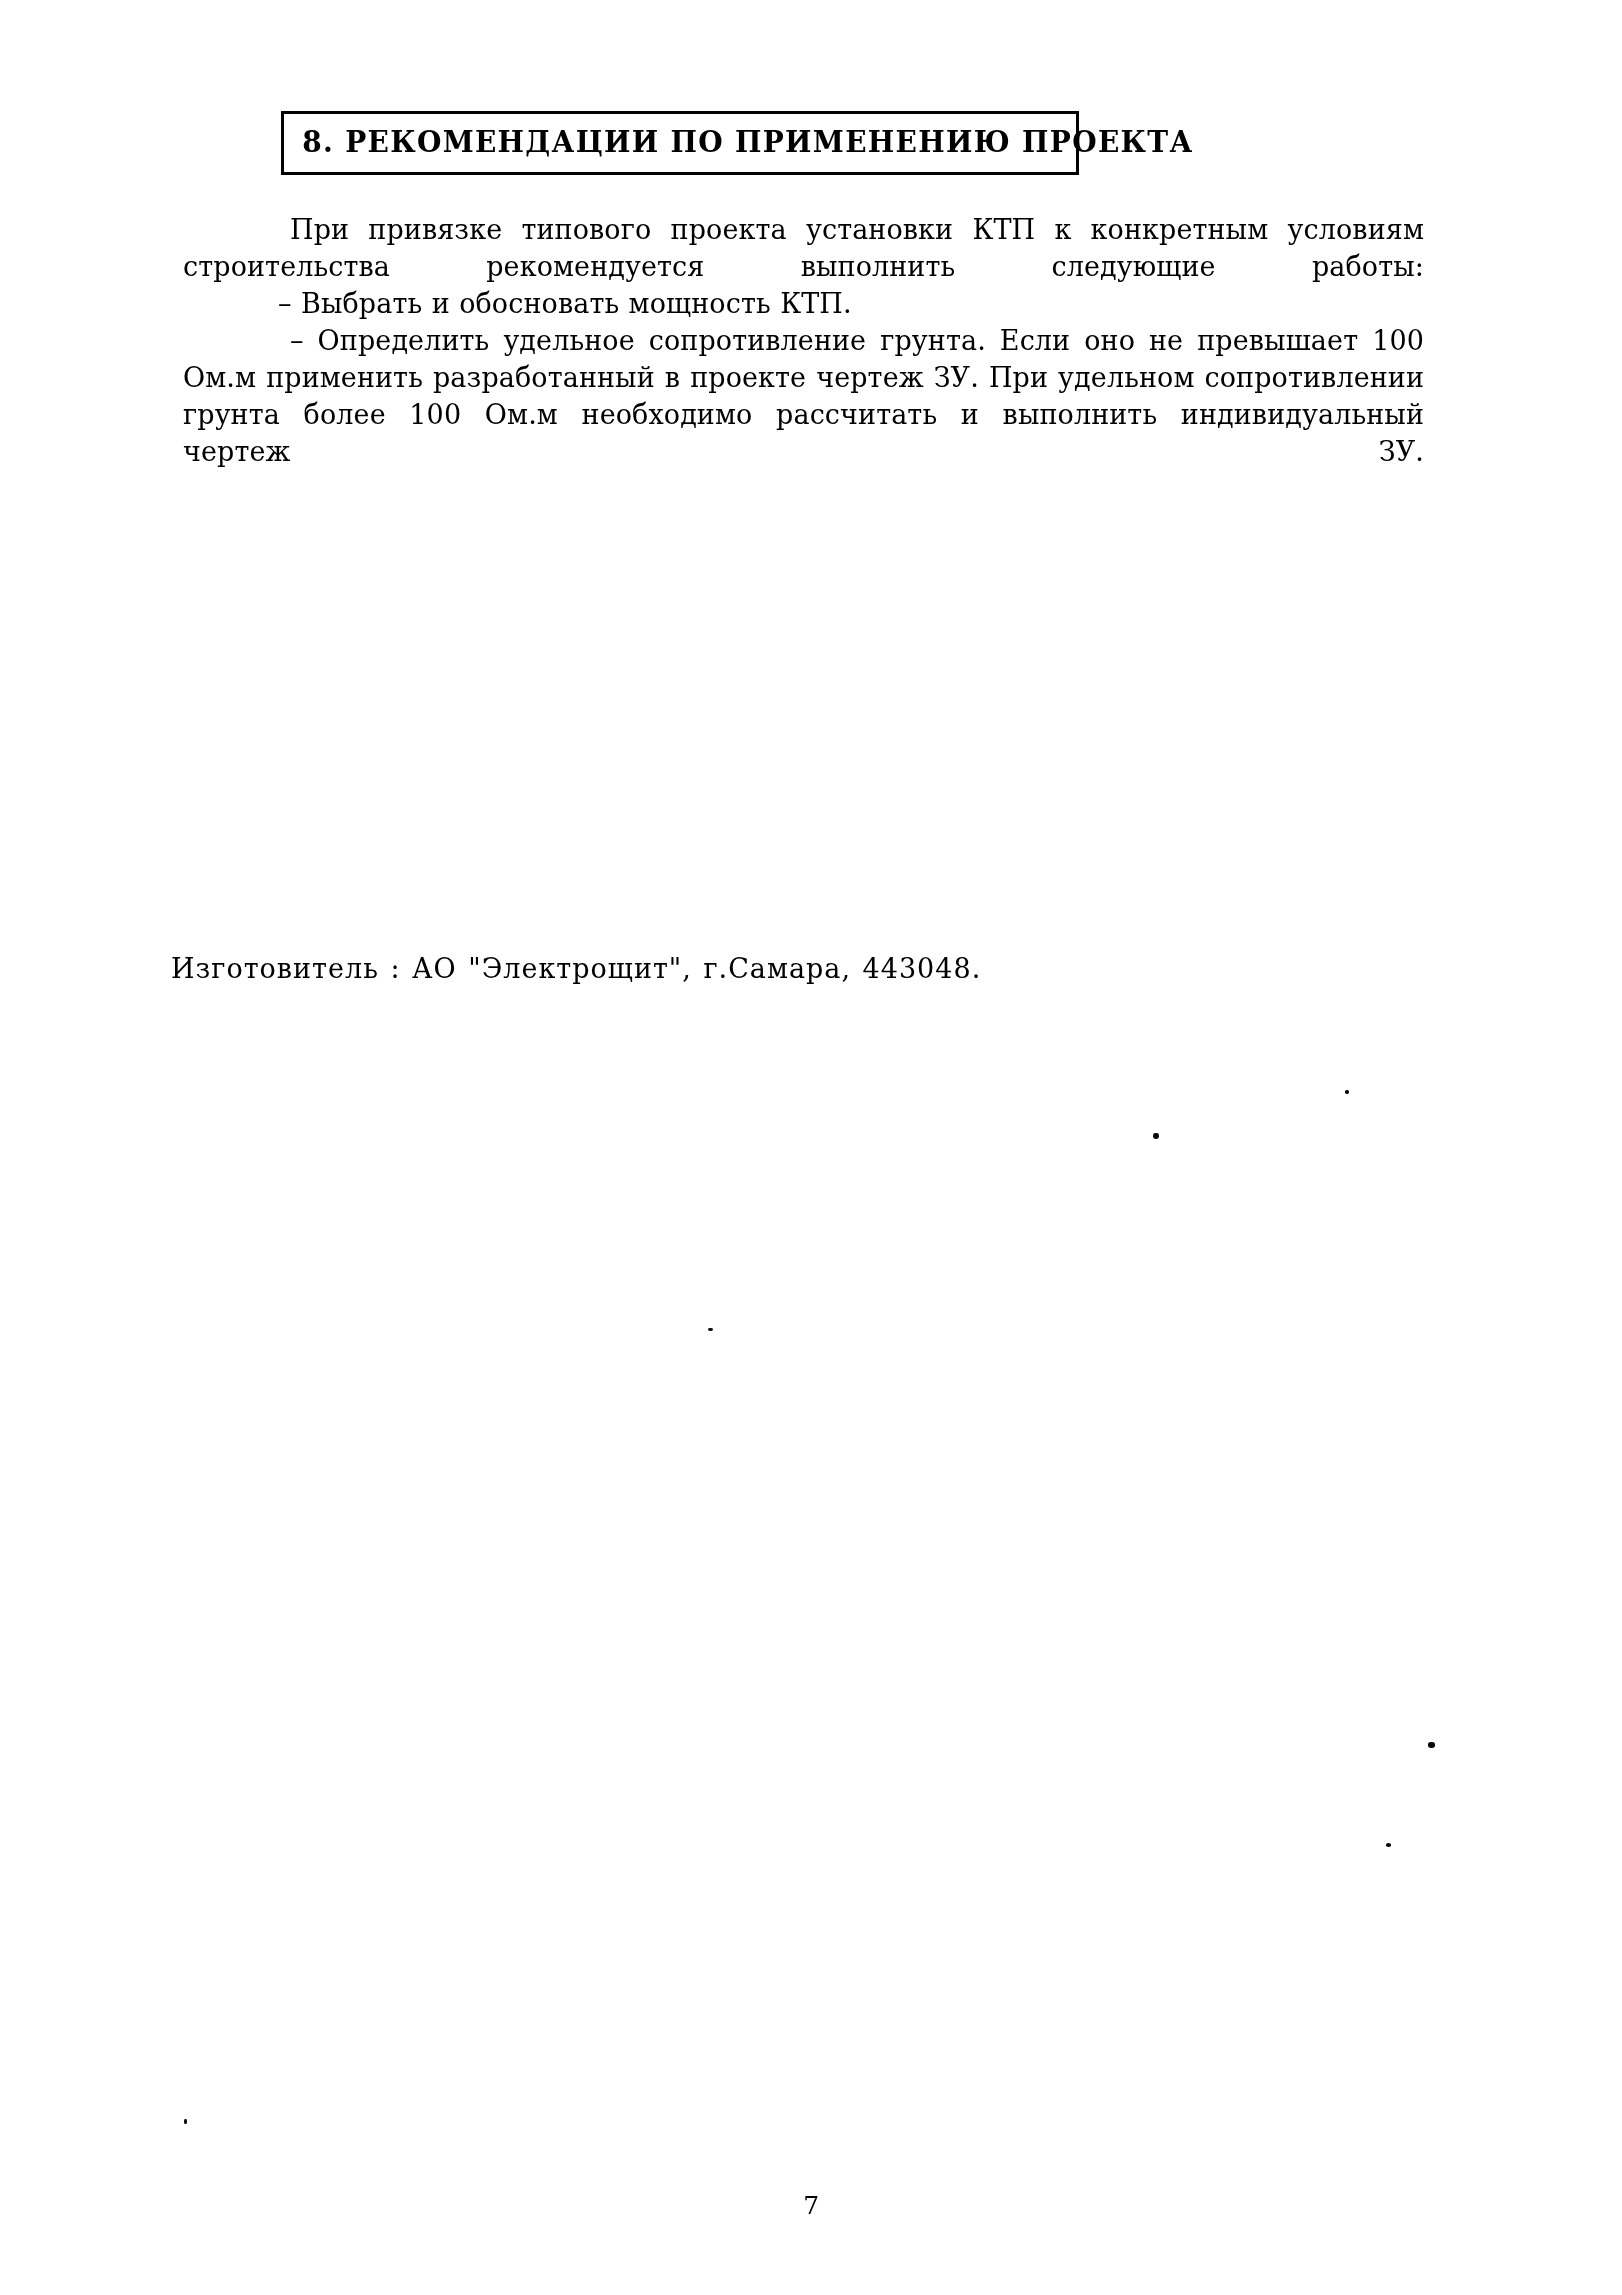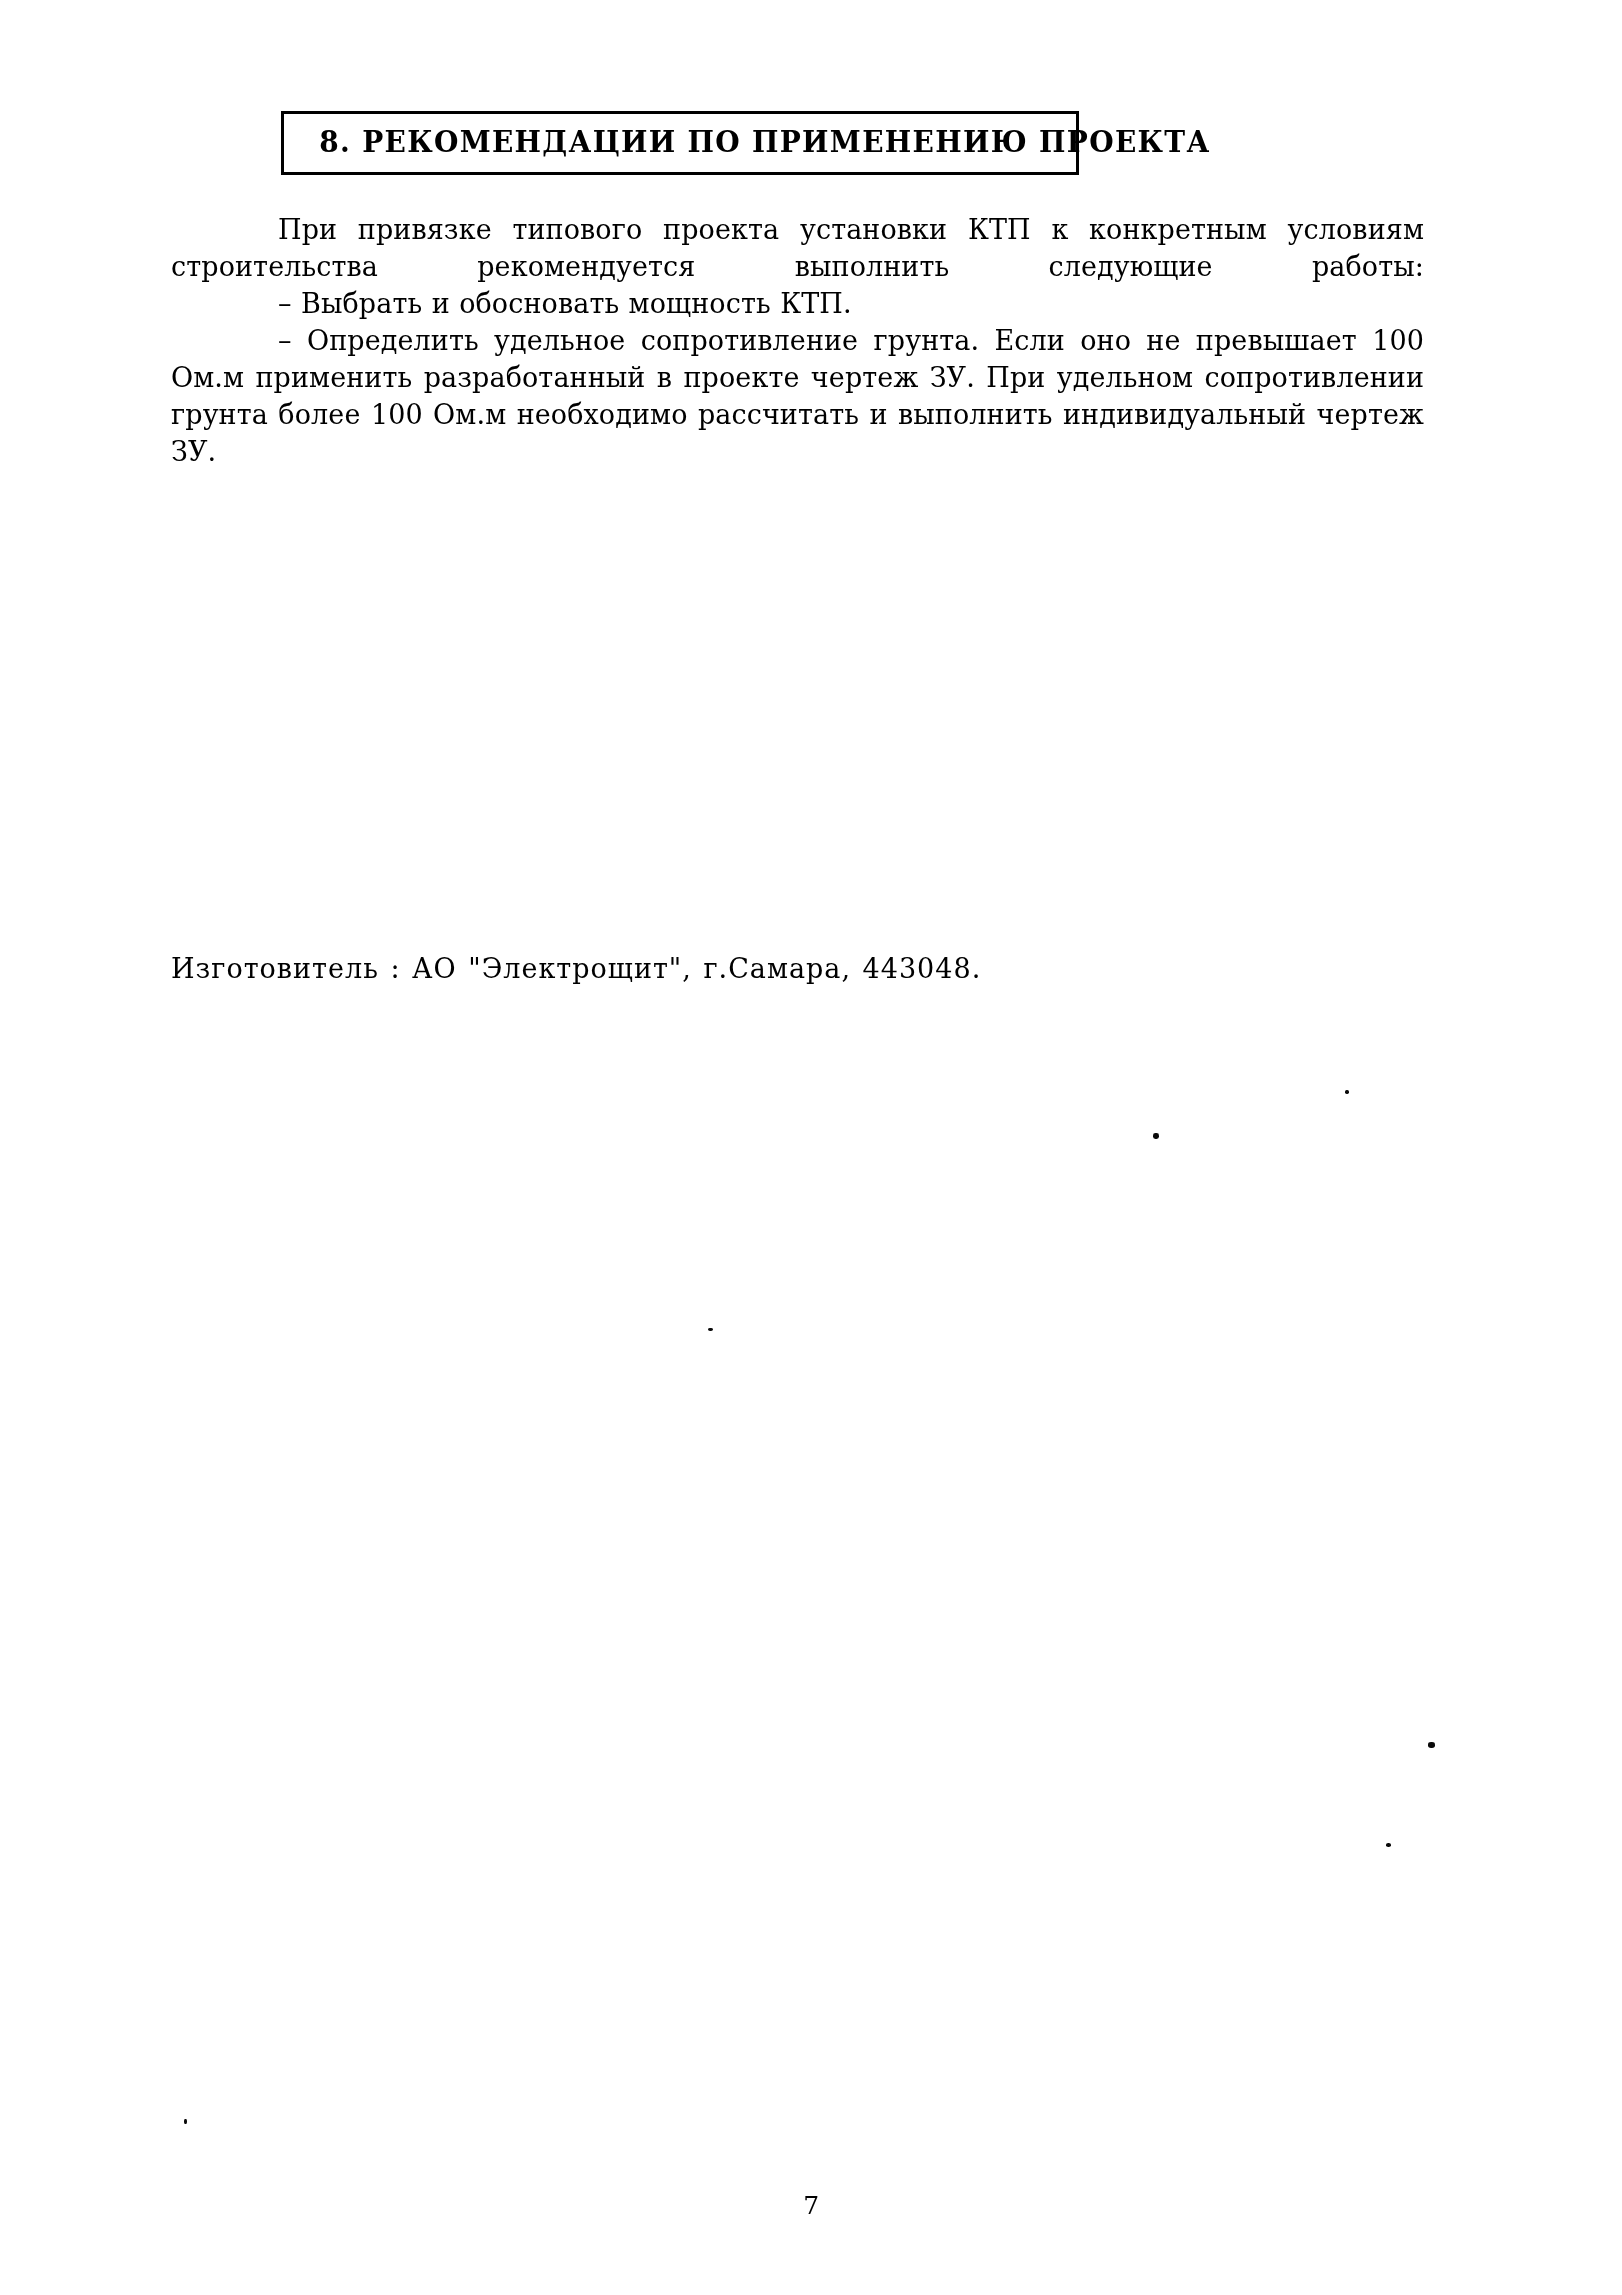--- a/index.html
+++ b/index.html
@@ -27,21 +27,20 @@
   #heading-box {
     position: absolute;
     left: 281px;
     top: 111px;
     width: 798px;
     height: 64px;
     border: 3.3px solid #000;
     box-sizing: border-box;
     display: flex;
     align-items: center;
-    padding-left: 17px;
   }
   #heading-text {
     font-family: "DejaVu Serif", "Liberation Serif", serif;
     font-weight: 700;
     font-size: 28px;
     letter-spacing: 1.3px;
     padding-left: 18.3px;
     white-space: nowrap;
     line-height: 1;
     transform: scaleY(1.05);
@@ -63,20 +62,21 @@
     margin: 0;
     letter-spacing: 0.1px;
     word-spacing: 0.7px;
   }
   .para.indent {
     text-indent: 107px;
   }
   
   .para.force-just {
     text-align-last: justify;
+    margin-left: 12px;
   }
   .para.nowrapline {
     text-align: left;
   }
 
   
   #manufacturer-line {
     position: absolute;
     left: 171px;
     top: 950px;

